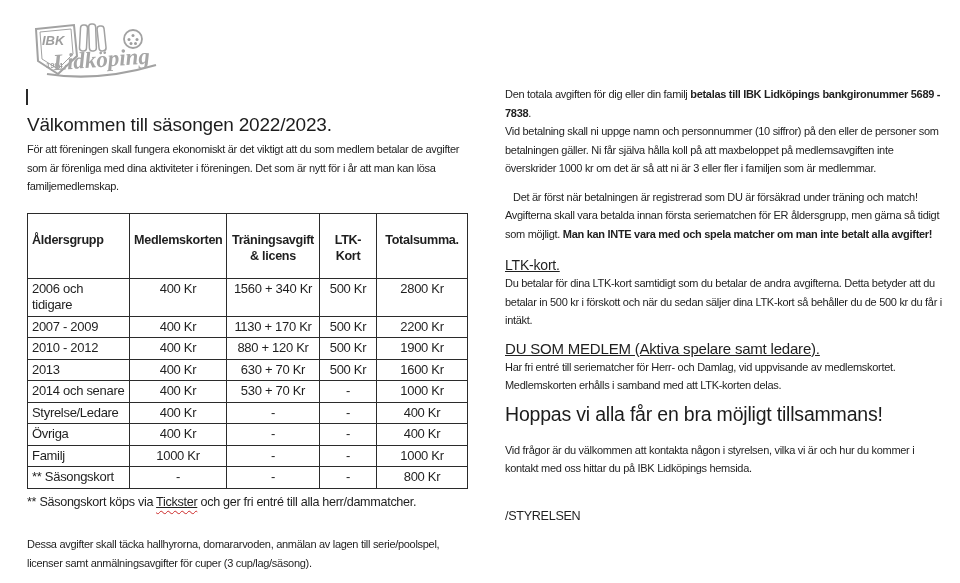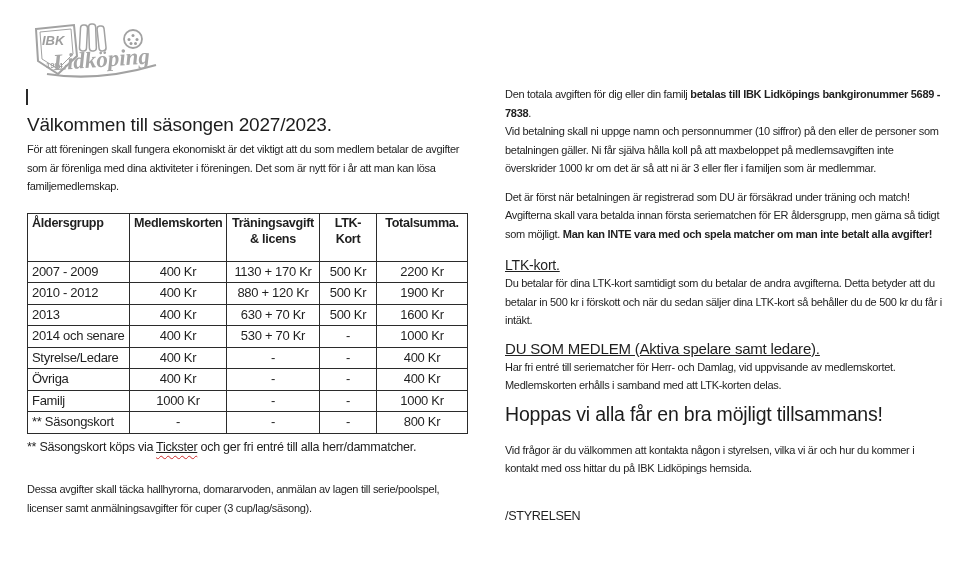--- a/index.html
+++ b/index.html
@@ -24,38 +24,38 @@
     margin: 9px 0 0 0; color: #1c1c1c;
   }
   p { margin: 0; font-size: 11px; line-height: 18.5px; letter-spacing: -0.3px; }
   .intro { margin-top: 4px; }
 
   
   table.fees {
     border-collapse: collapse; margin-top: 17px; table-layout: fixed;
     width: 440px; font-size: 13px; letter-spacing: -0.3px;
   }
-  table.fees th, table.fees td { border: 1px solid #2b2b2b; padding: 1px 4px; vertical-align: top; }
+  table.fees th, table.fees td { border: 1px solid #2b2b2b; padding: 18px 4px; vertical-align: top; }
   table.fees th {
     font-size: 12.6px; font-weight: 700; line-height: 16px; padding-bottom: 14px;
     text-align: center;
   }
   table.fees th.c0 { text-align: left; }
   table.fees td { text-align: center; line-height: 16.5px; padding-top: 2px; padding-bottom: 2px; }
   table.fees td.c0 { text-align: left; }
   .colw0 { width: 102px; } .colw1 { width: 97px; } .colw2 { width: 93px; }
   .colw3 { width: 57px; }  .colw4 { width: 91px; }
 
   .footnote { margin-top: 4px; font-size: 12.6px; }
   .link-underline { text-decoration: underline; }
   .squiggle { text-decoration: underline wavy #cc2a2a 1px; text-underline-offset: 3.5px; }
   .costs-note { margin-top: 24px; }
 
   
-  .insurance { margin-top: 10px; }
+  .insurance { margin-top: 10px; margin-left: 8px; }
   .ltk-heading {
     margin-top: 14px; font-size: 14px; letter-spacing: -0.2px;
     text-decoration: underline; line-height: 17px;
   }
   .member-heading {
     margin-top: 9px; font-size: 15px; letter-spacing: -0.2px;
     text-decoration: underline; line-height: 19px;
   }
   h2.closing {
     font-size: 19.5px; font-weight: 400; letter-spacing: -0.2px;
@@ -91,21 +91,21 @@
           <circle cx="106.5" cy="21.5" r="1.5"></circle>
           <text x="13" y="23" font-family="Liberation Sans, sans-serif" font-size="13" font-weight="bold" font-style="italic">IBK</text>
           <text x="17" y="46" font-family="Liberation Sans, sans-serif" font-size="7.5" font-weight="bold">1984</text>
           <text x="24" y="45" font-family="Liberation Serif, serif" font-size="23" font-style="italic" font-weight="bold" transform="rotate(-4 70 40)" fill="#a6a6a6">Lidköping</text>
         </g>
       </svg>
     </div>
 
     <div class="text-cursor"></div>
 
-    <h1 class="welcome">Välkommen till säsongen 2027/2023.</h1>
+    <h1 class="welcome">Välkommen till säsongen 2022/2023.</h1>
 
     <p class="intro">För att föreningen skall fungera ekonomiskt är det viktigt att du som medlem betalar de avgifter som är förenliga med dina aktiviteter i föreningen. Det som är nytt för i år att man kan lösa familjemedlemskap.</p>
 
     <table class="fees">
       <colgroup>
         <col class="colw0">
           <col class="colw1">
           <col class="colw2">
           <col class="colw3">
           <col class="colw4">
@@ -114,20 +114,27 @@
         <tr>
           <th class="c0">Åldersgrupp</th>
           <th>Medlemskorten</th>
           <th>Träningsavgift &amp; licens</th>
           <th>LTK-Kort</th>
           <th>Totalsumma.</th>
         </tr>
       </thead>
       <tbody>
         <tr>
+          <td class="c0">2006 och tidigare</td>
+          <td>400 Kr</td>
+          <td>1560 + 340 Kr</td>
+          <td>500 Kr</td>
+          <td>2800 Kr</td>
+        </tr>
+        <tr>
           <td class="c0">2007 - 2009</td>
           <td>400 Kr</td>
           <td>1130 + 170 Kr</td>
           <td>500 Kr</td>
           <td>2200 Kr</td>
         </tr>
         <tr>
           <td class="c0">2010 - 2012</td>
           <td>400 Kr</td>
           <td>880 + 120 Kr</td>

